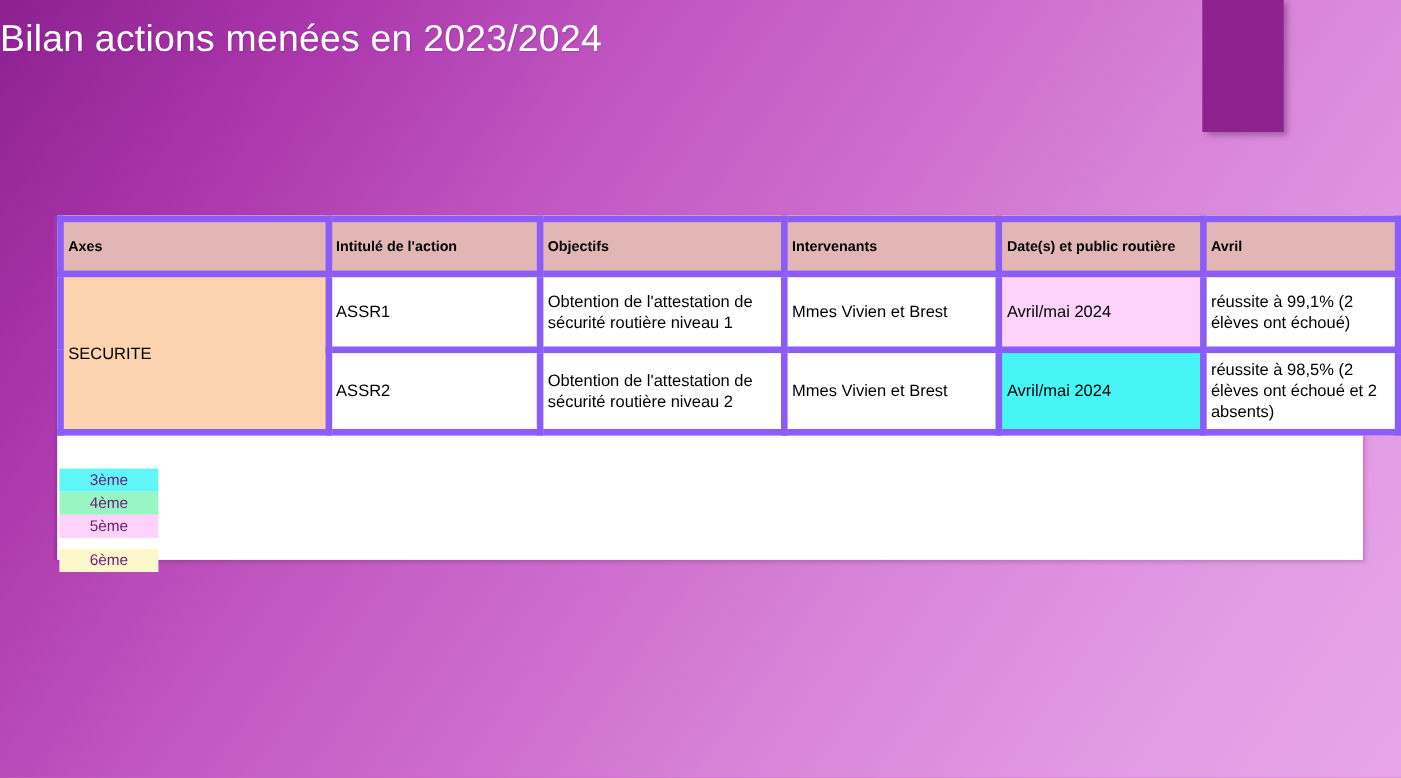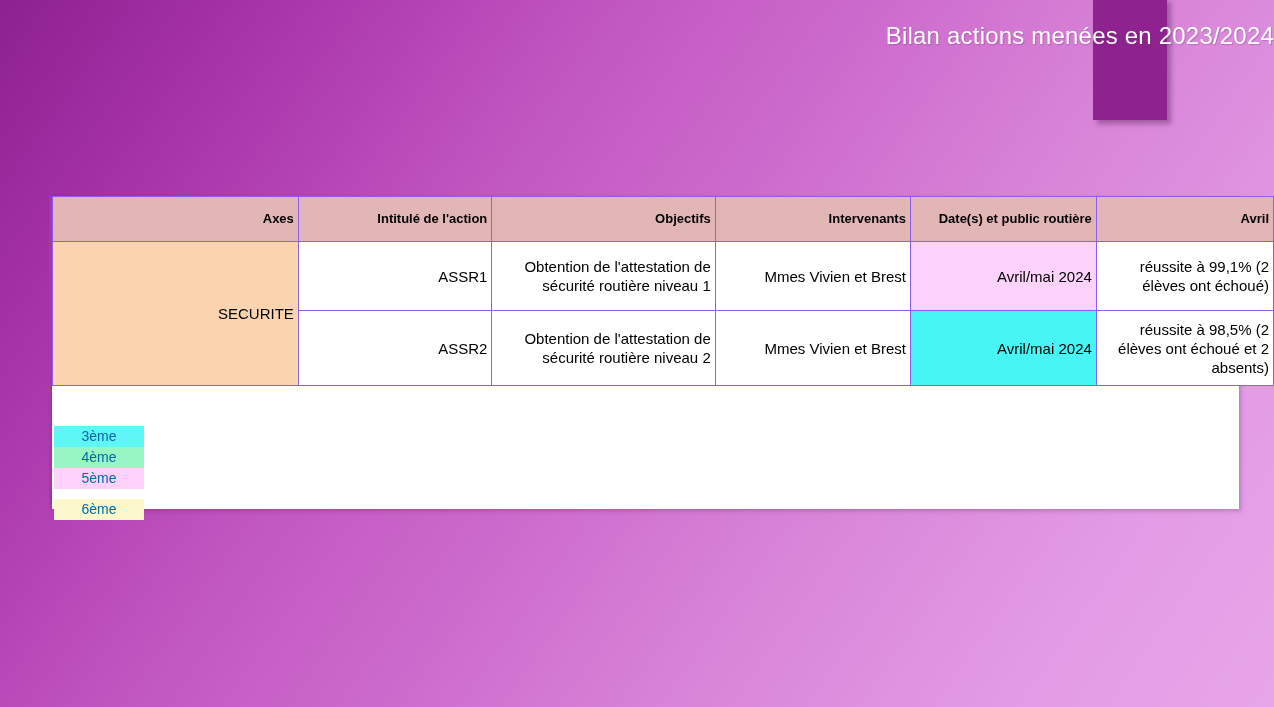--- a/index.html
+++ b/index.html
@@ -38,23 +38,23 @@
     background: #8e2390;
     box-shadow: 4px 4px 5px rgba(60, 10, 60, 0.35);
   }
 
   
   .title-block {
     position: absolute;
     left: 0;
     top: 14px;
     width: 1274px;
-    text-align: right;
+    text-align: left;
     color: #ffffff;
-    font-size: 24px;
+    font-size: 34px;
     line-height: 43px;
     font-weight: normal;
     letter-spacing: 0.2px;
     text-shadow: 1px 1px 1px rgba(90, 30, 90, 0.25);
   }
   .title-line { display: block; }
 
   
   .sheet {
     position: absolute;
@@ -77,24 +77,24 @@
   
   table.grid {
     position: absolute;
     left: 52px;
     top: 196px;
     border-collapse: collapse;
     table-layout: fixed;
     background: #ffffff;
   }
   table.grid td, table.grid th {
-    border: 1px solid #8b5cf6;
+    border: 6px solid #8b5cf6;
     padding: 2px 4px;
     vertical-align: middle;
-    text-align: right;
+    text-align: left;
     color: #000000;
     font-size: 15px;
     line-height: 19px;
     font-weight: normal;
   }
   table.grid th {
     font-size: 13px;
     font-weight: bold;
     background: #e3b6b6;
     height: 40px;
@@ -129,21 +129,21 @@
     position: absolute;
     left: 54px;
     top: 426px;
     width: 90px;
   }
   .legend-row {
     height: 21px;
     line-height: 21px;
     text-align: center;
     font-size: 14px;
-    color: #0369a1;
+    color: #701a75;
   }
   .lg-3 { background: #5ef6f6; }
   .lg-4 { background: #98f5c4; }
   .lg-5 { background: #ffd2fb; }
   .lg-6 { background: #fcf8cb; margin-top: 10px; }
 </style>
 </head>
 <body>
 
 <div class="slide">

